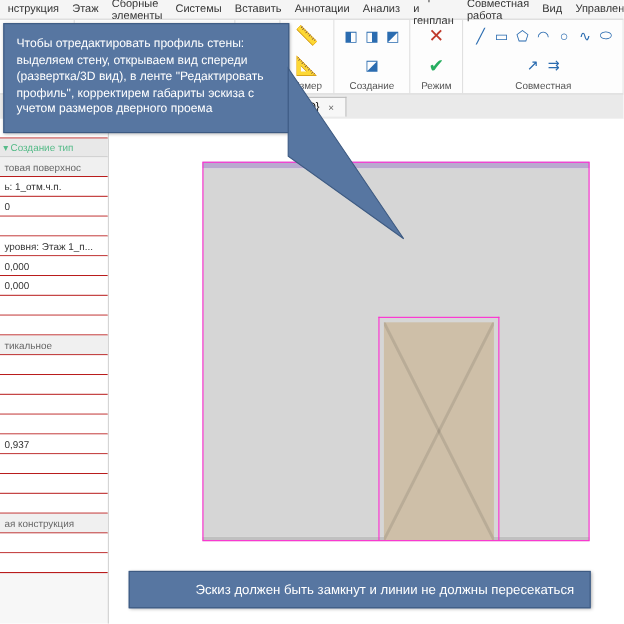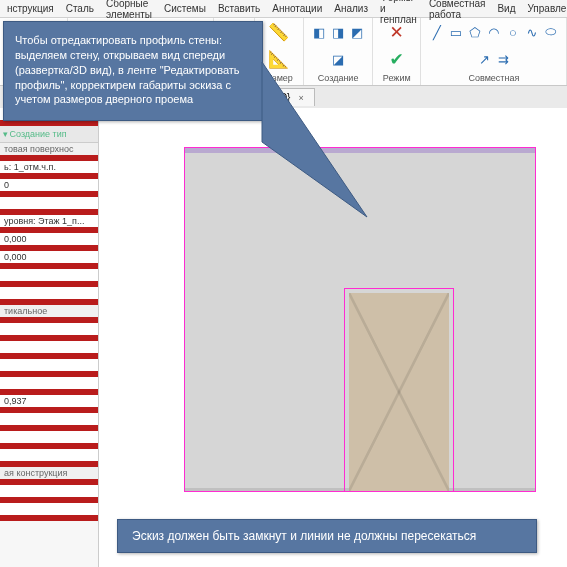--- a/index.html
+++ b/index.html
@@ -13,41 +13,41 @@
 .ric{width:16px;height:16px;display:inline-flex;align-items:center;justify-content:center;font-size:13px;color:#2b6cb0}
 .ric.big{width:22px;height:22px;font-size:17px}
 .ric.red{color:#c0392b}
 .ric.green{color:#27ae60}
 .tabbar{height:22px;background:#eaeaea;display:flex;align-items:center;padding-left:260px;font-size:10px}
 .tabbar .tab{padding:3px 10px;background:#f7f7f7;border:1px solid #bbb;border-bottom:none;display:flex;align-items:center;gap:8px}
 .tabbar .tab .tx{font-size:9px;color:#666}
 .main{position:absolute;top:108px;left:0;right:0;bottom:0;display:flex}
 .props{width:99px;height:100%;background:#f7f7f7;border-right:1px solid #ccc;overflow:hidden;font-size:9px}
 .props .hdr{background:#e8e8e8;padding:3px;border-bottom:1px solid #ccc;color:#5b8;display:flex;align-items:center;gap:2px}
-.props .row{border-bottom:6px solid #b91c1c;padding:3px 4px;background:#fff;white-space:nowrap;overflow:hidden;text-overflow:ellipsis;color:#333;height:18px;display:flex;align-items:center}
+.props .row{border-bottom:1px solid #b91c1c;padding:3px 4px;background:#fff;white-space:nowrap;overflow:hidden;text-overflow:ellipsis;color:#333;height:18px;display:flex;align-items:center}
 .props .row.lbl{background:#f0f0f0;color:#666}
 .props .row.empty{height:18px}
 .canvas{flex:1;background:#fff;position:relative}
 .wall{position:absolute;left:85px;top:45px;width:352px;height:335px;background:#d6d6d6}
 .wall::before{content:"";position:absolute;left:0;top:-6px;right:0;height:6px;background:#b9a9d0}
 .wall::after{content:"";position:absolute;left:0;bottom:-4px;right:0;height:4px;background:#c0c0c0}
 .outline{position:absolute;left:85px;top:39px;width:352px;height:345px;border:1px solid #ff2bd2;pointer-events:none}
 .door{position:absolute;left:250px;top:185px;width:100px;height:198px;background:#cebfa8}
 .door::before{content:"";position:absolute;inset:0;background:linear-gradient(to bottom right,transparent 49%,rgba(0,0,0,.1) 49.5%,rgba(0,0,0,.1) 50.5%,transparent 51%),linear-gradient(to bottom left,transparent 49%,rgba(0,0,0,.1) 49.5%,rgba(0,0,0,.1) 50.5%,transparent 51%)}
 .door-outline{position:absolute;left:245px;top:180px;width:110px;height:203px;border:1px solid #ff2bd2;border-bottom:none;pointer-events:none}
 .callout1{position:absolute;left:3px;top:21px;width:260px;background:#5776a1;color:#fff;padding:11px 11px 13px;font-size:11px;line-height:1.35;z-index:50;border:1px solid #3d5a82;box-shadow:1px 1px 3px rgba(0,0,0,.3)}
 .callout1 svg.tail{position:absolute;left:258px;top:0;width:130px;height:210px;overflow:visible}
-.callout2{position:absolute;left:117px;bottom:14px;width:420px;background:#5776a1;color:#fff;padding:9px 14px;font-size:12px;text-align:left;border:1px solid #3d5a82;box-shadow:1px 1px 3px rgba(0,0,0,.3);z-index:50}
+.callout2{position:absolute;left:117px;bottom:14px;width:420px;background:#5776a1;color:#fff;padding:9px 14px;font-size:12px;text-align:right;border:1px solid #3d5a82;box-shadow:1px 1px 3px rgba(0,0,0,.3);z-index:50}
 </style>
 </head>
 <body>
 
 <div class="menubar" id="menubar">
     <span>нструкция</span>
-    <span>Сталь</span>
+    <span>Этаж</span>
     <span>Сборные элементы</span>
     <span>Системы</span>
     <span>Вставить</span>
     <span>Аннотации</span>
     <span>Анализ</span>
     <span>Формы и генплан</span>
     <span>Совместная работа</span>
     <span>Вид</span>
     <span>Управление</span>
   </div>

